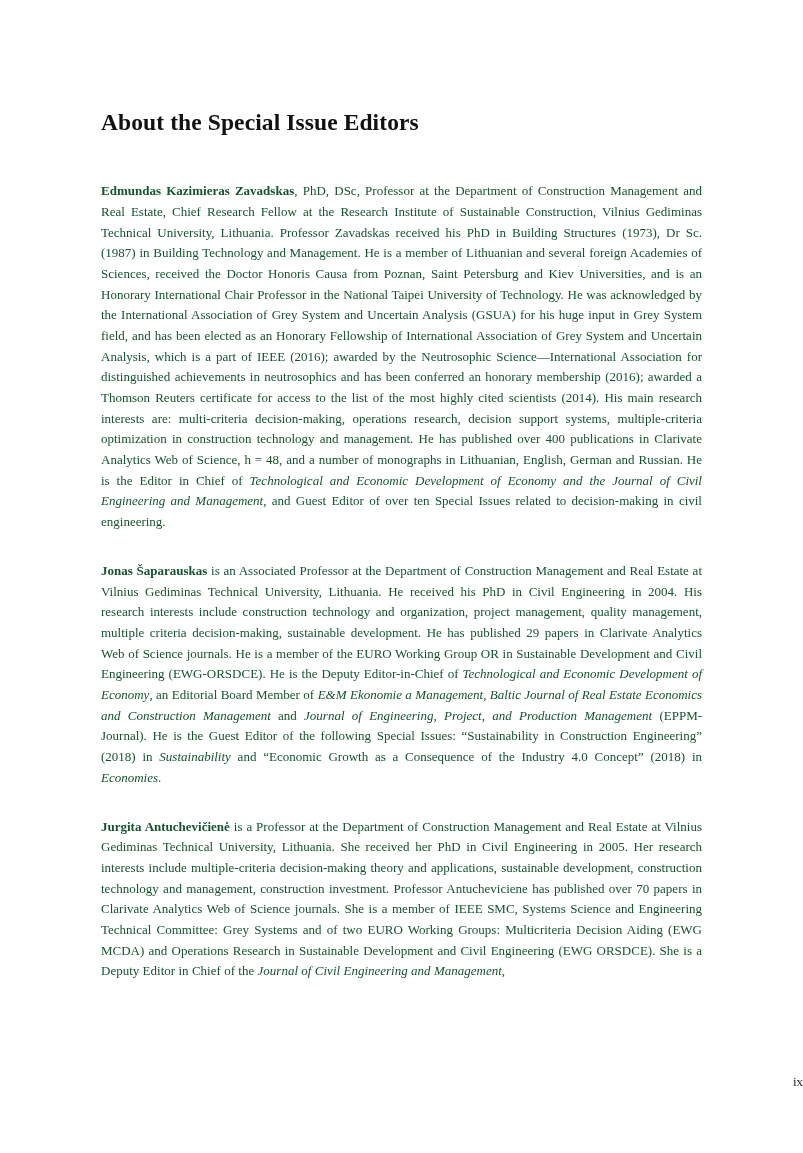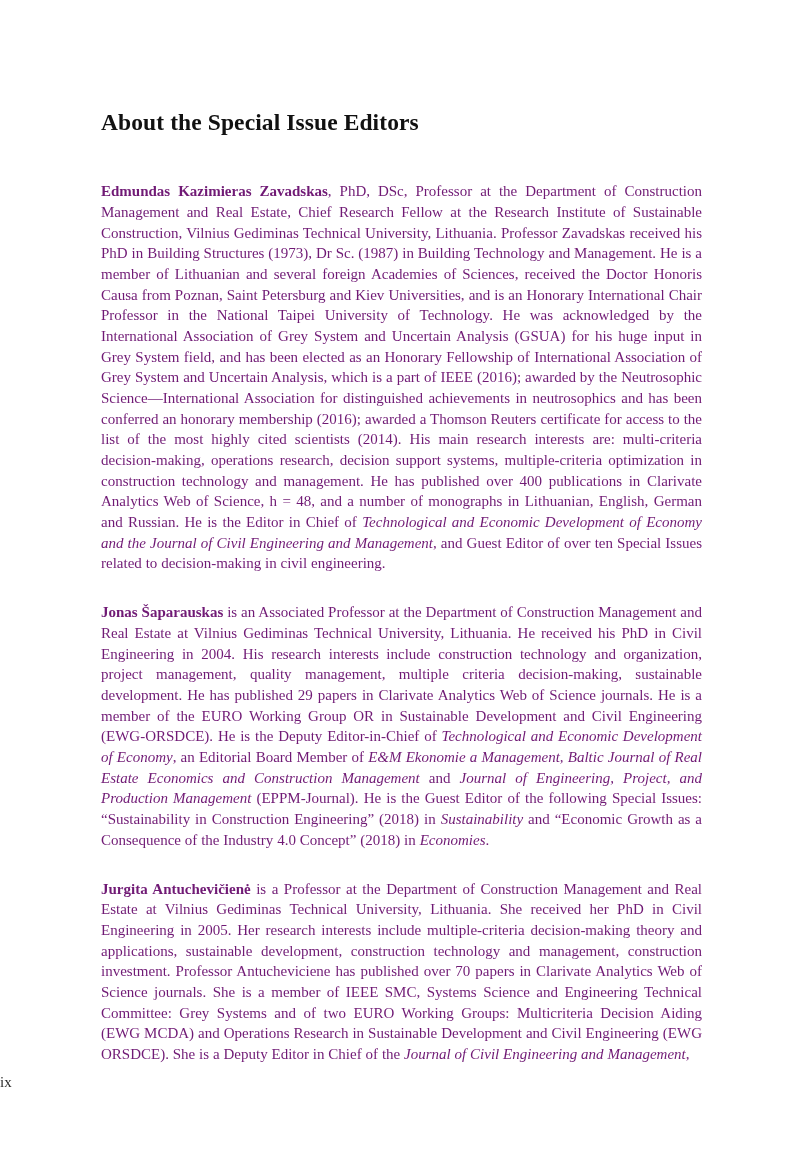--- a/index.html
+++ b/index.html
@@ -31,41 +31,41 @@
   h1.page-title {
     font-size: 23.5px;
     font-weight: bold;
     letter-spacing: 0.1px;
     margin: 0 0 44px 0;
     line-height: 1.25;
     color: #111111;
     font-family: "Liberation Serif", "DejaVu Serif", serif;
   }
   p.bio {
-    font-size: 15px;
+    font-size: 13px;
     line-height: 20.65px;
     text-align: justify;
     text-justify: inter-word;
     margin: 0 0 28.5px 0;
-    color: #701a75;
+    color: #14532d;
     hyphens: none;
     word-spacing: 0.1px;
   }
   p.bio:last-of-type {
     margin-bottom: 12px;
   }
   .nm { font-weight: bold; }
   .it { font-style: italic; }
   .folio {
     position: absolute;
     left: 0;
     top: 1074px;
     width: 803px;
-    text-align: left;
-    font-size: 15px;
+    text-align: right;
+    font-size: 13px;
     color: #2b2b2b;
     font-family: "Liberation Serif", "DejaVu Serif", serif;
   }
 </style>
 </head>
 <body>
 
 <div class="page">
 
   <div class="content">

